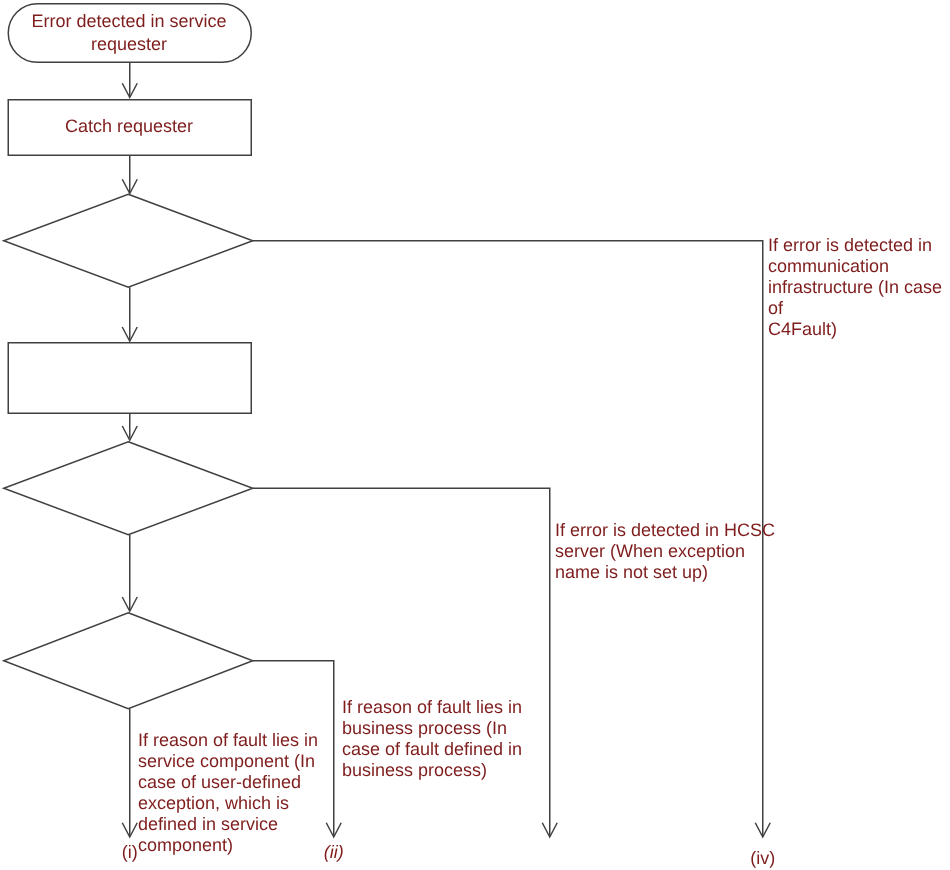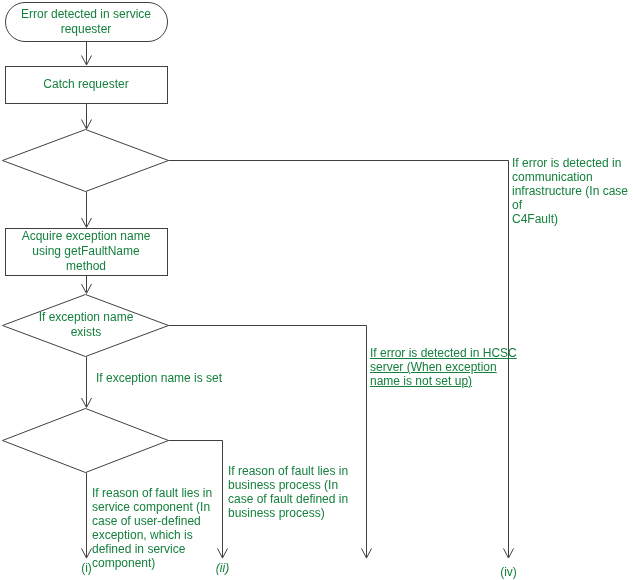--- a/index.html
+++ b/index.html
@@ -6,21 +6,21 @@
     margin: 0;
     padding: 0;
     background: #ffffff;
   }
   .canvas {
     position: relative;
     width: 633px;
     height: 580px;
     background: #ffffff;
     font-family: "Liberation Sans", sans-serif;
-    color: #15803d;
+    color: #7f1d1d;
     overflow: hidden;
   }
   .diagram-svg {
     position: absolute;
     left: 0;
     top: 0;
   }
   .txt {
     position: absolute;
     font-size: 12px;
@@ -46,21 +46,21 @@
   #t-catch   { left: 5px;   top: 66px;  width: 162px; height: 37px; }
   #t-type    { left: 5px;   top: 129px; width: 162px; height: 62px; }
   #t-acquire { left: 5px;   top: 228px; width: 162px; height: 47px; }
   #t-exists  { left: 5px;   top: 294px; width: 162px; height: 62px; }
   #t-source  { left: 5px;   top: 408px; width: 162px; height: 64px; }
   
   #t-cscmsg  { left: 100px; top: 196px; }
   #t-nameset { left: 96px;  top: 371px; }
   #t-i       { left: 92px;  top: 486px; width: 124px; }
   #t-ii      { left: 228px; top: 464px; width: 132px; }
-  #t-iii     { left: 370px; top: 346px; width: 152px; text-decoration: underline; }
+  #t-iii     { left: 370px; top: 346px; width: 152px; }
   #t-iv      { left: 512px; top: 156px; width: 128px; }
   
   #l-i   { left: 66px;  top: 562px; width: 41px; }
   #l-ii  { left: 202px; top: 562px; width: 41px; font-style: italic; }
   #l-iii { left: 346px; top: 562px; width: 41px; margin-top: 40px; }
   #l-iv  { left: 488px; top: 566px; width: 41px; }
 </style>
 </head>
 <body>
 
@@ -94,27 +94,21 @@
       <path d="M81.5 548.5 L86.5 558 L91.5 548.5"></path>
       <path d="M217.5 548.5 L222.5 558 L227.5 548.5"></path>
       <path d="M361.5 548.5 L366.5 558 L371.5 548.5"></path>
       <path d="M503.5 548.5 L508.5 558 L513.5 548.5"></path>
     </g>
   </svg>
 
   <div class="txt node-label" id="t-start">Error detected in service
 requester</div>
   <div class="txt node-label" id="t-catch">Catch requester</div>
-  <div class="txt node-label" id="t-acquire">Acquire exception name
-using getFaultName
-method</div>
-  <div class="txt node-label" id="t-exists">If exception name
-exists</div>
 
-  <div class="txt nowrap" id="t-nameset">If exception name is set</div>
   <div class="txt" id="t-i">If reason of fault lies in
 service component (In
 case of user-defined
 exception, which is
 defined in service
 component)</div>
   <div class="txt" id="t-ii">If reason of fault lies in
 business process (In
 case of fault defined in
 business process)</div>

